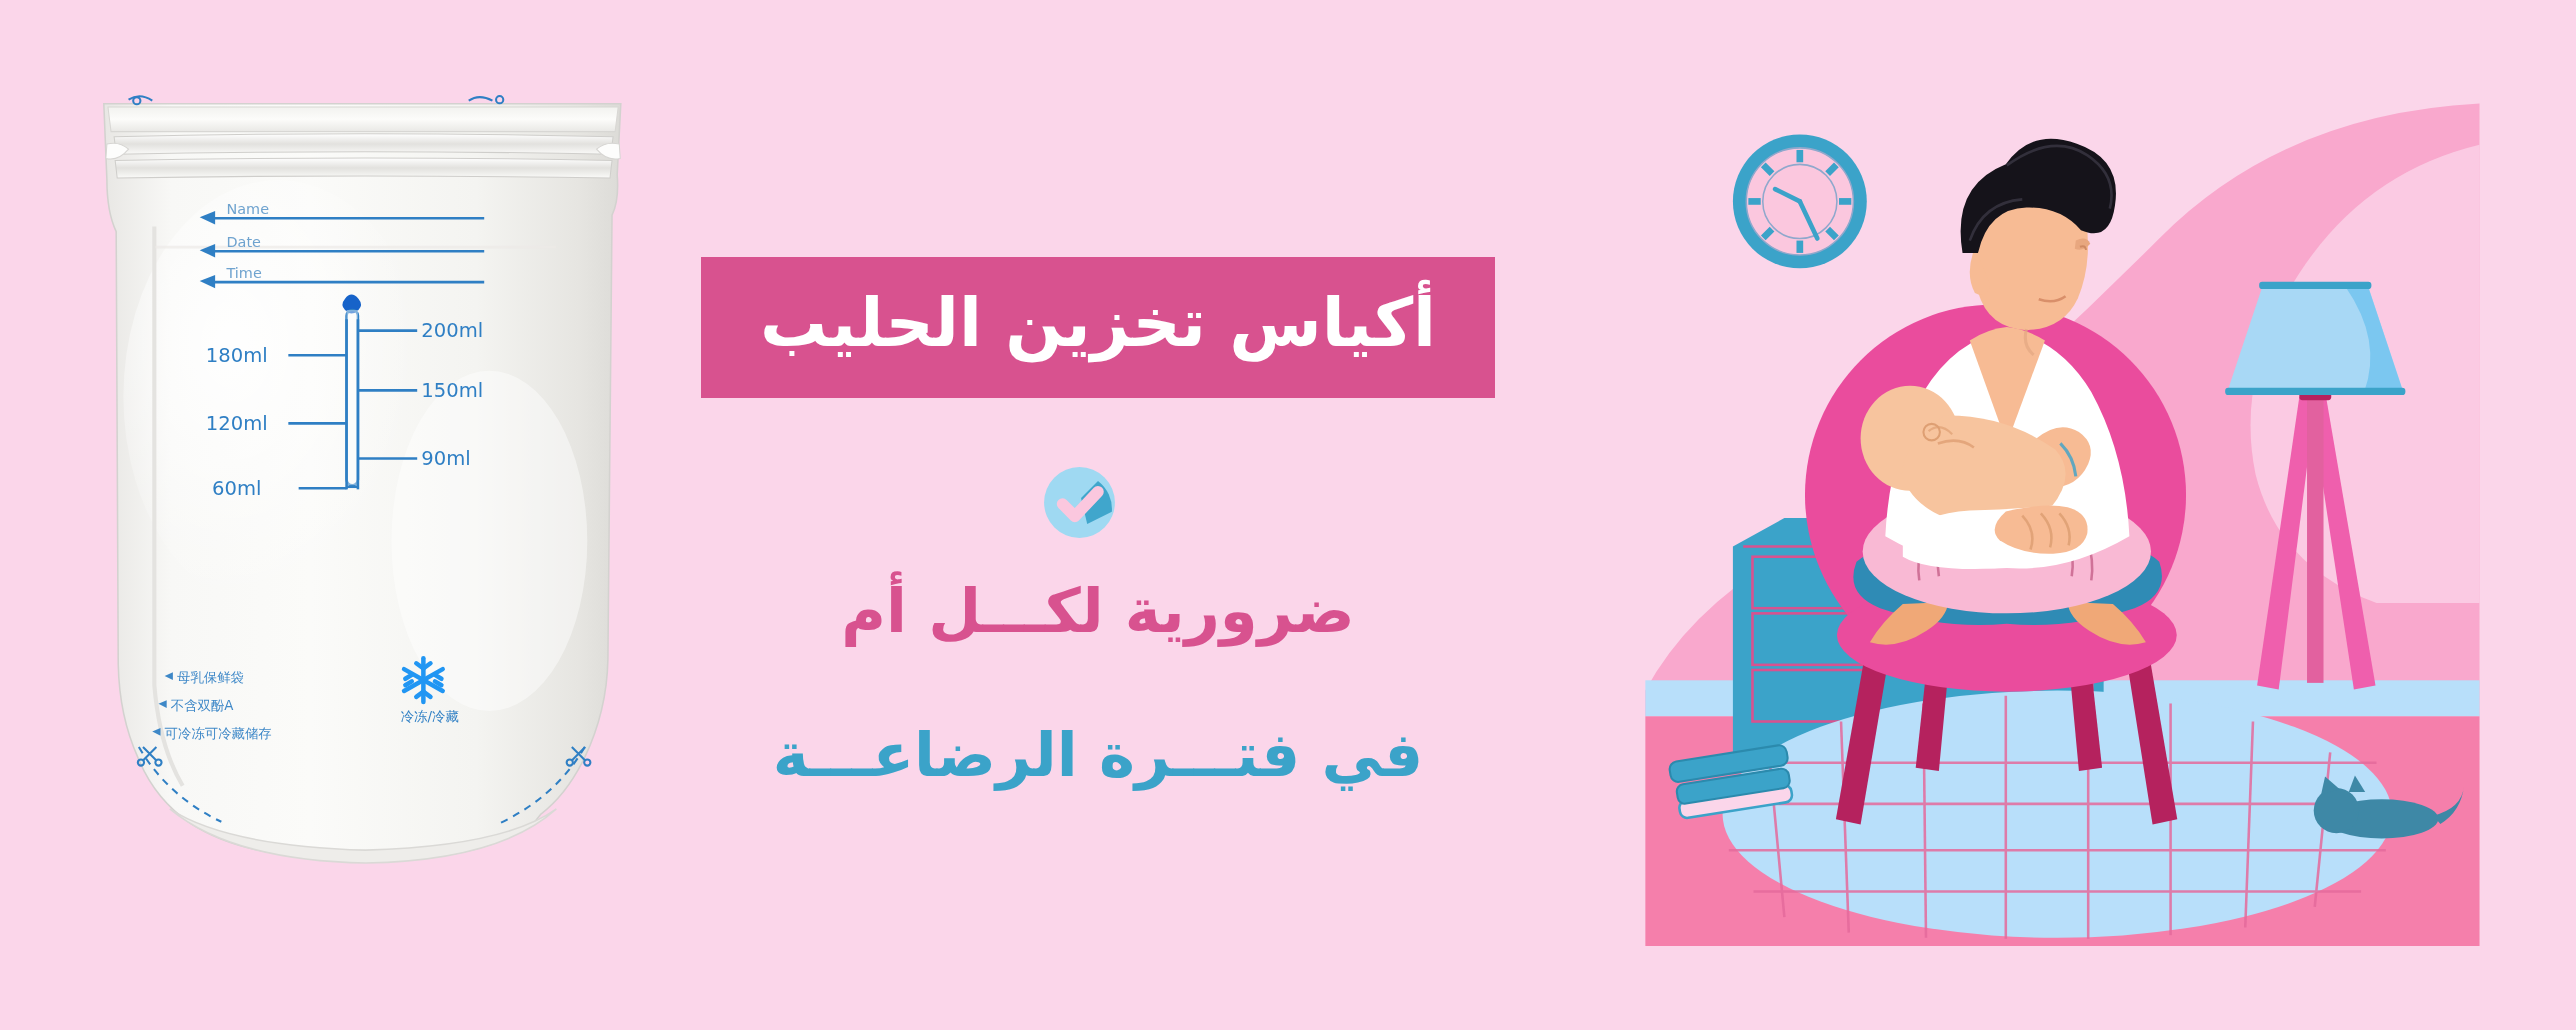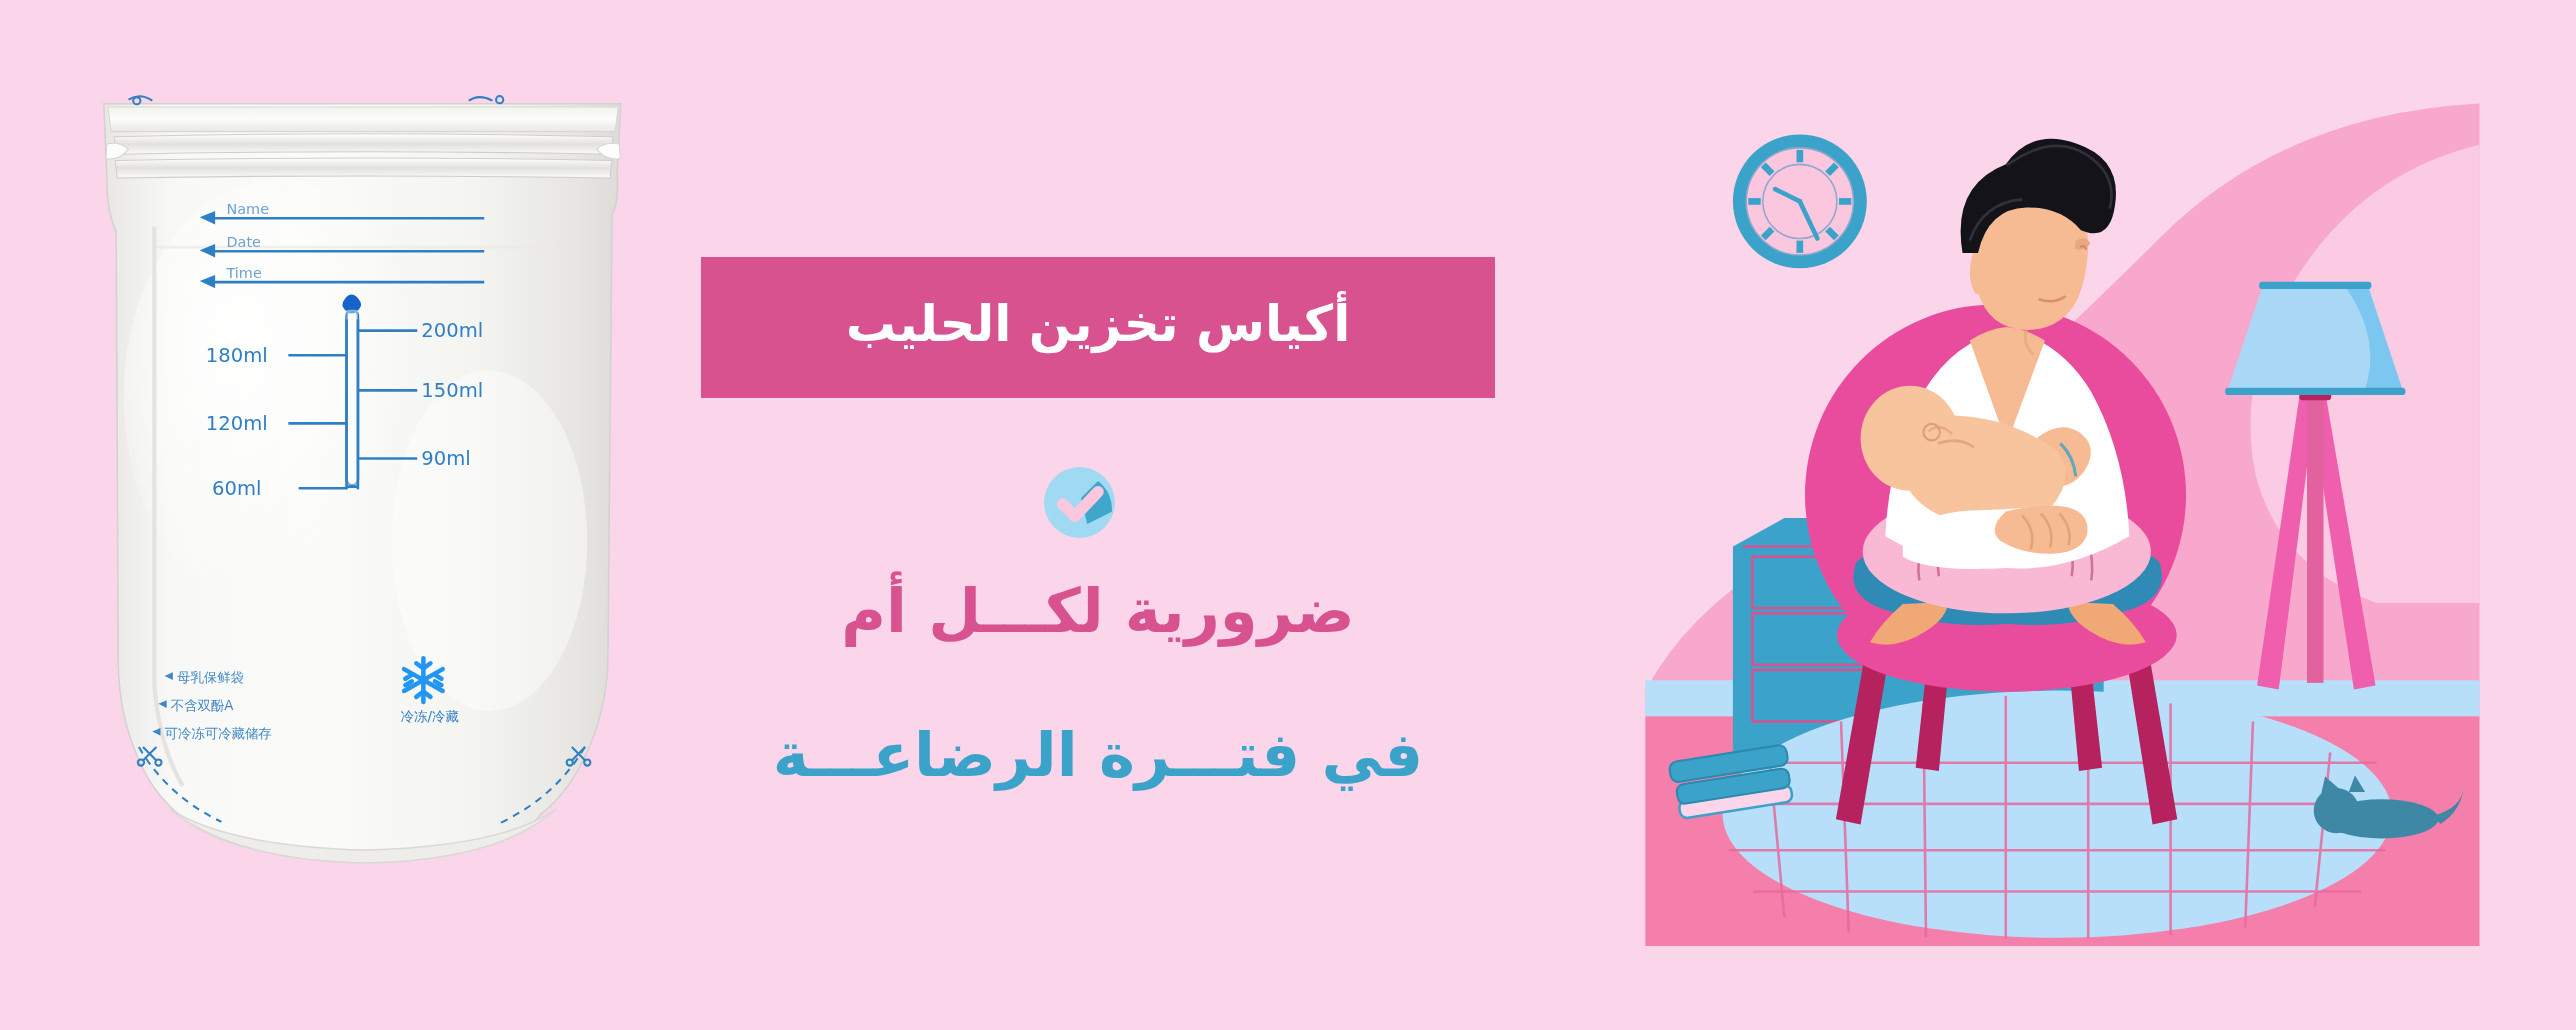--- a/index.html
+++ b/index.html
@@ -26,21 +26,21 @@
   
   #headline-banner {
     position: absolute;
     left: 701px; top: 257px;
     width: 794px; height: 141px;
     background: #d8528f;
     display: flex; align-items: center; justify-content: center;
   }
   #headline-text {
     color: #ffffff;
-    font-size: 50px;
+    font-size: 67px;
     font-weight: bold;
     line-height: 1;
     direction: rtl;
     letter-spacing: -1px;
     white-space: nowrap;
     transform: translateY(-4.1px);
   }
 
   #check-badge {
     position: absolute;

